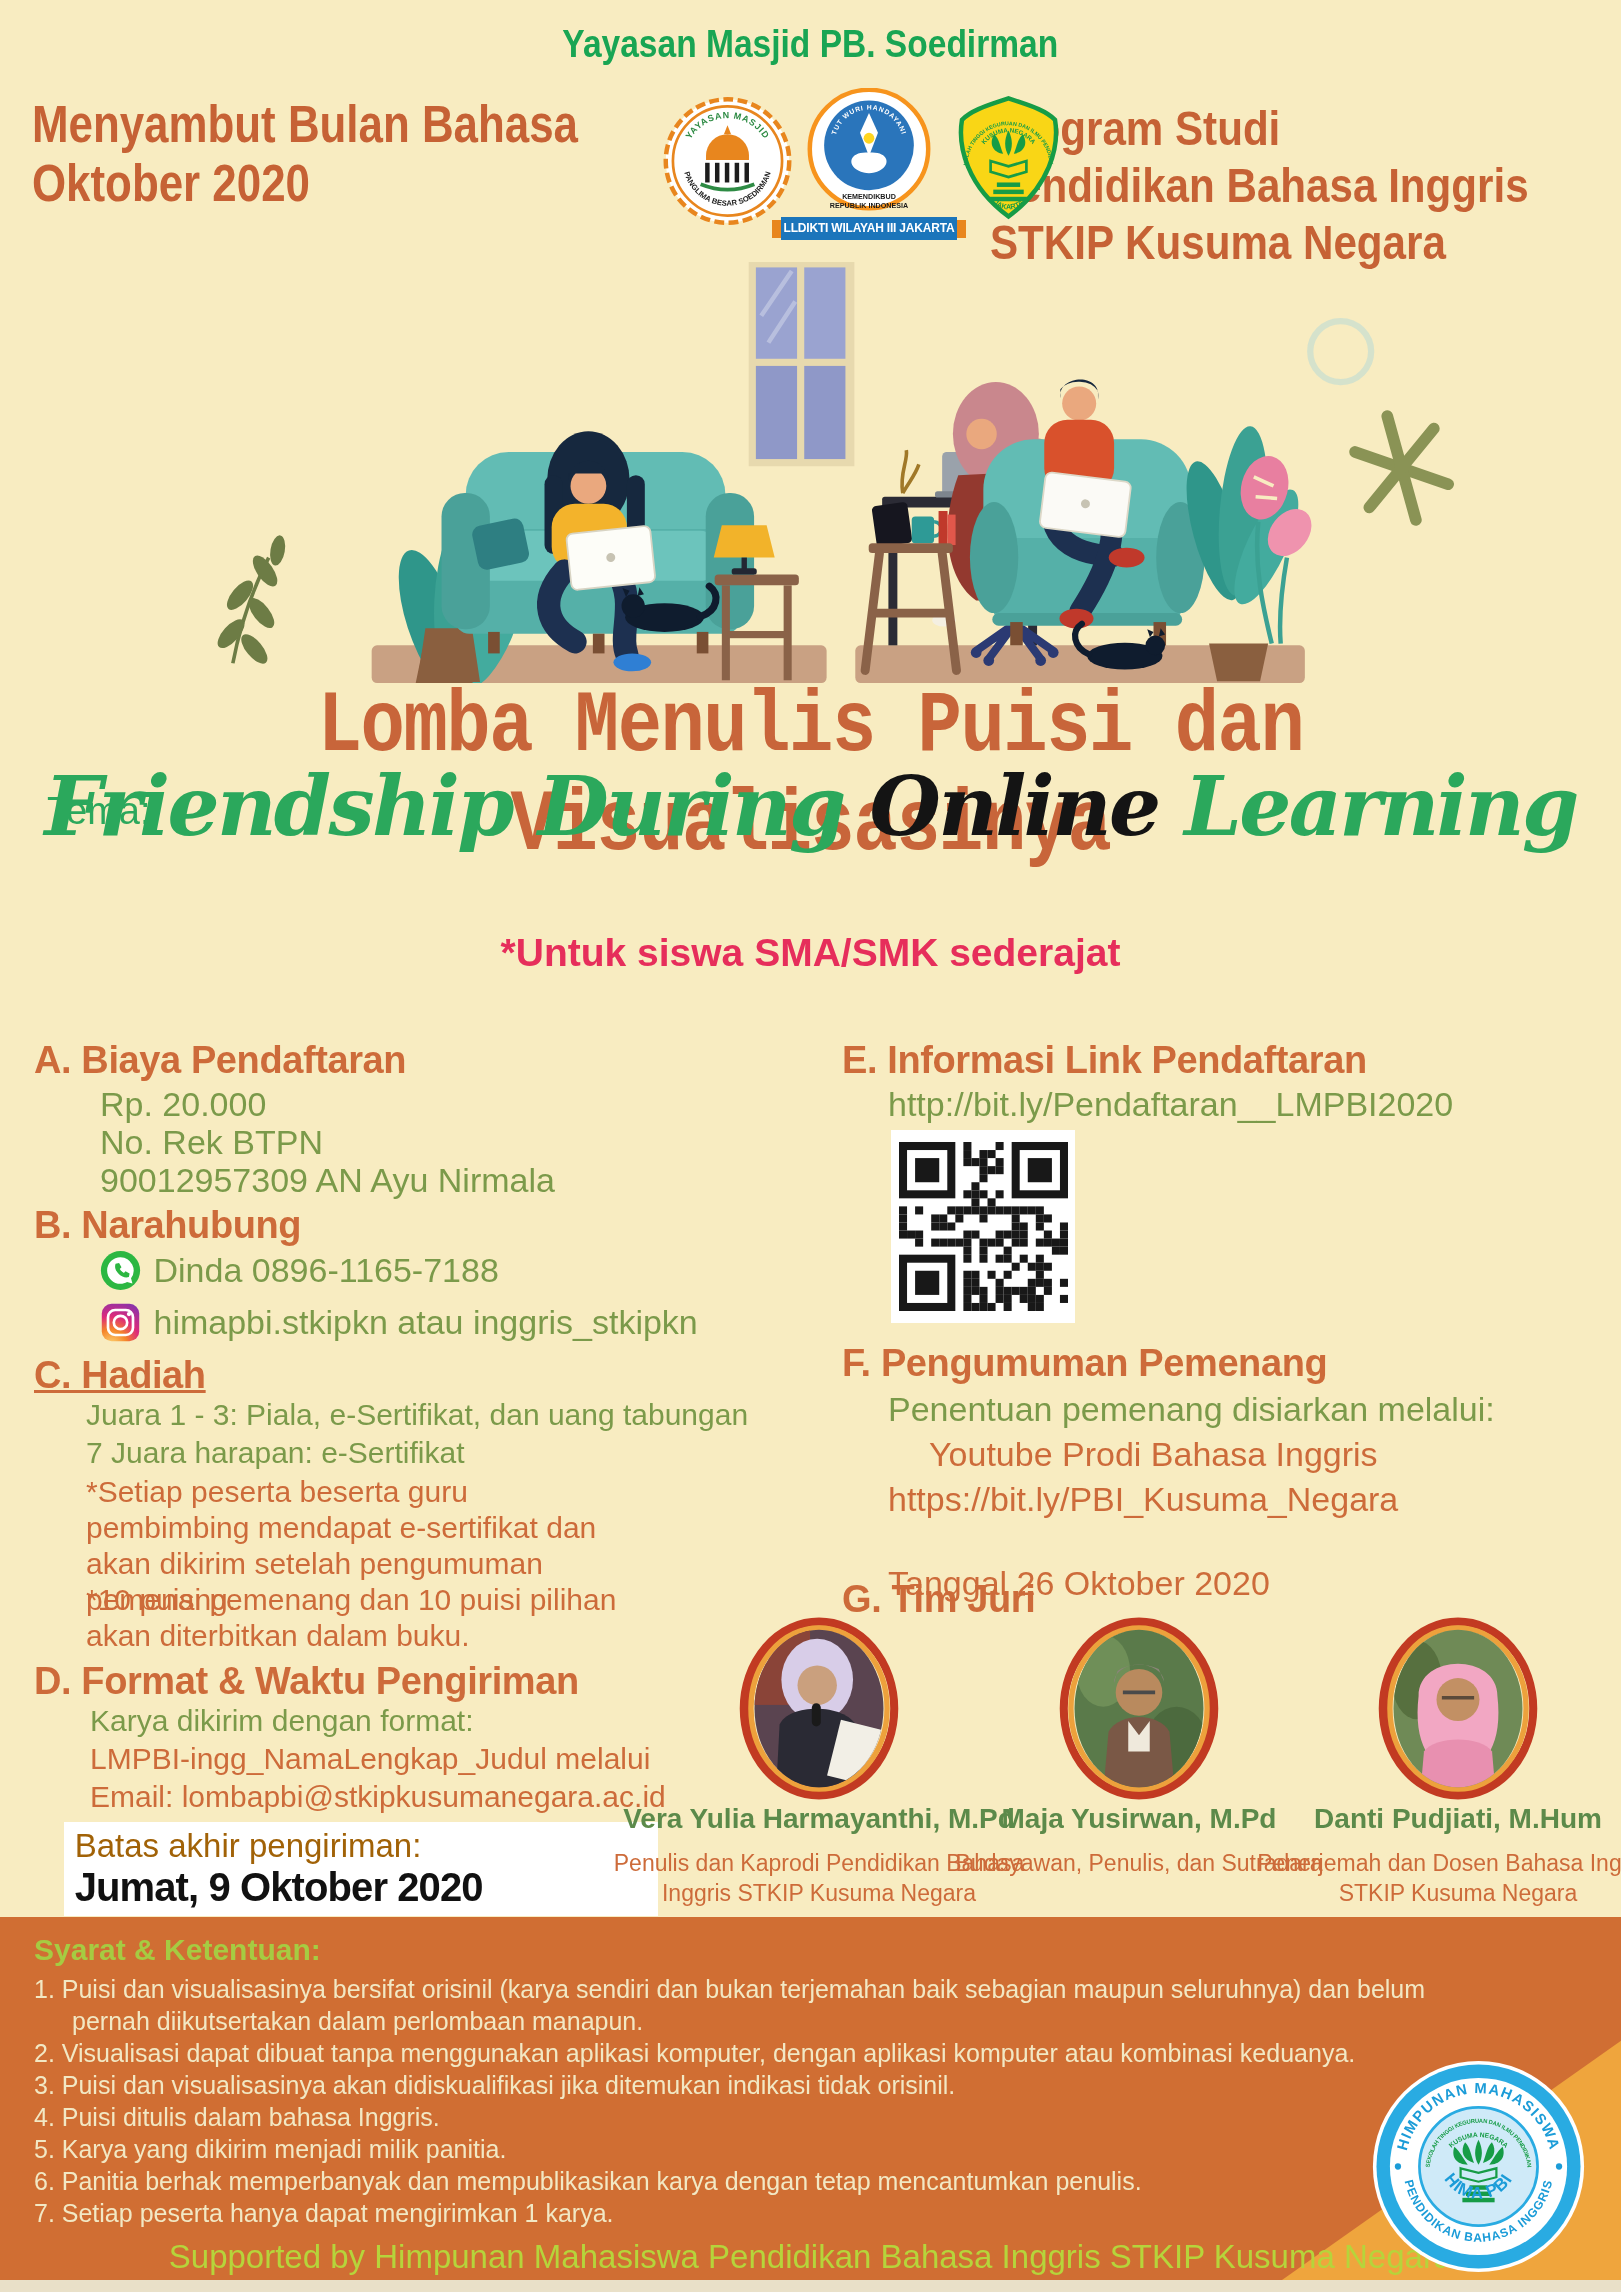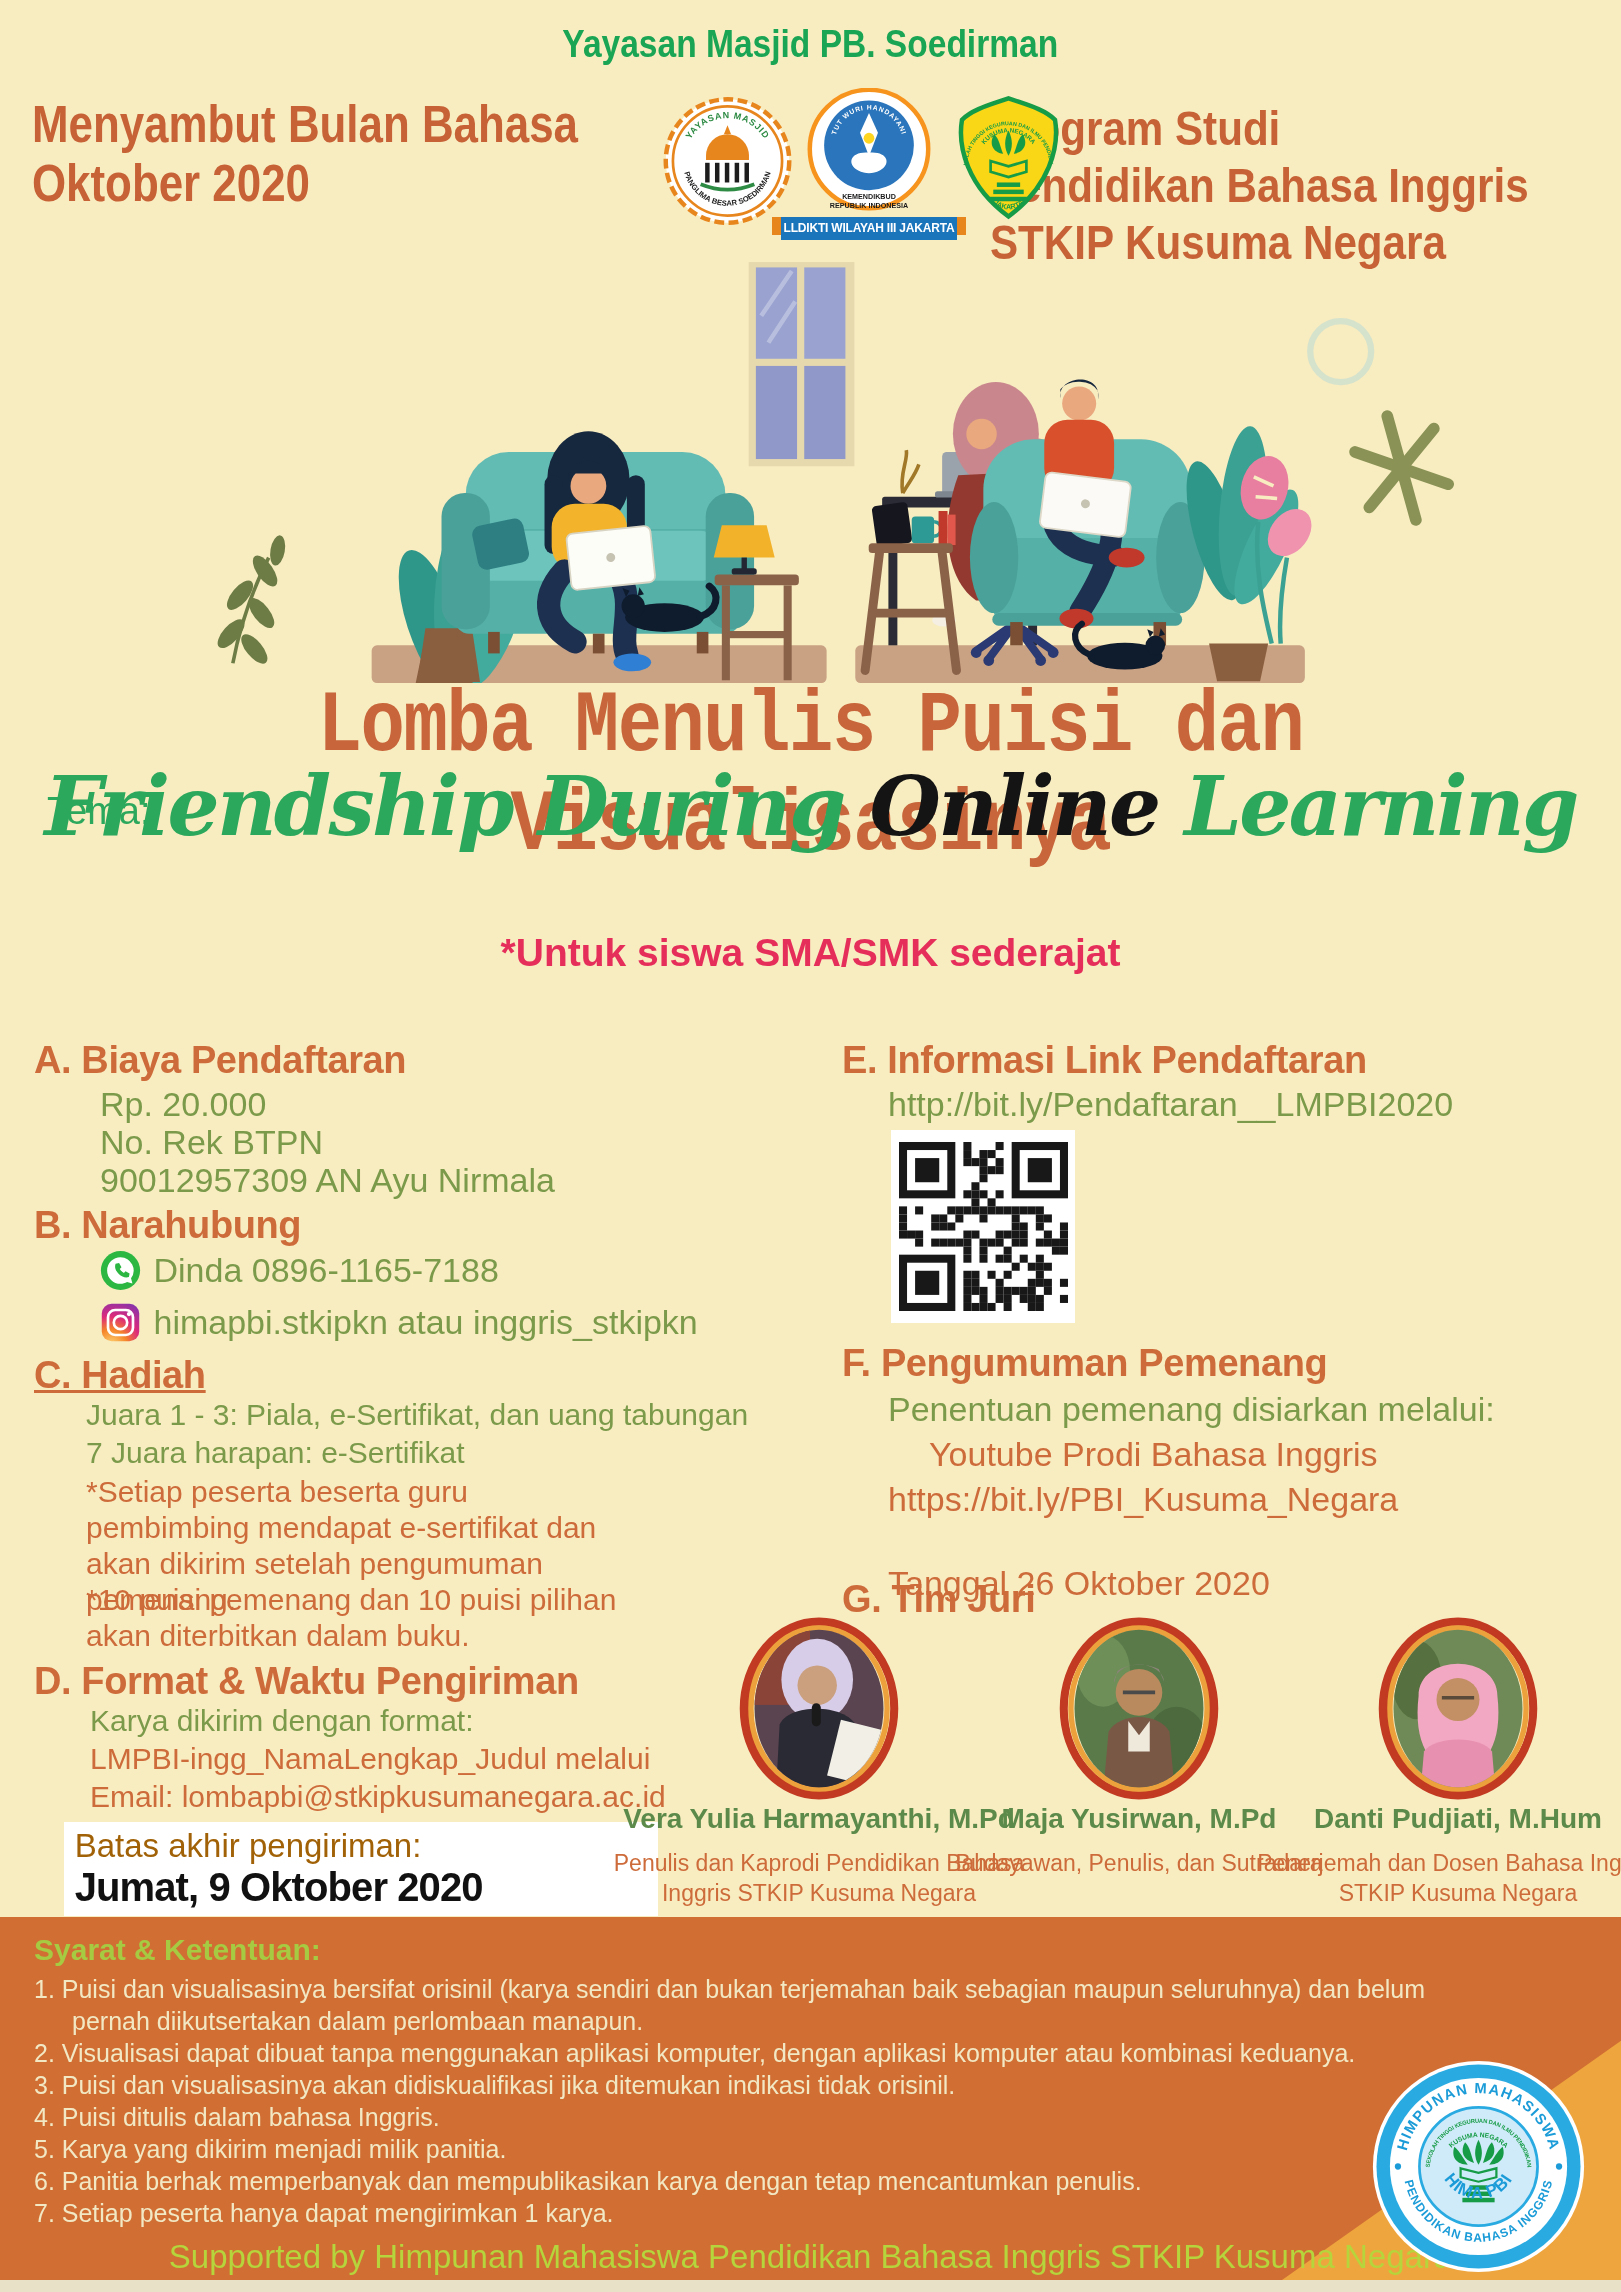--- a/index.html
+++ b/index.html
@@ -32,21 +32,21 @@
   .terms-h{color:#a6cb42;font-weight:bold;font-size:30px;}
   .terms-list{width:1397px;color:#f2e8c4;font-size:25px;line-height:32px;}
   .terms-list div{padding-left:38px;text-indent:-38px;}
   .footer-sup{width:1621px;text-align:center;color:#b6d43b;font-size:33px;}
   .strip{position:absolute;left:0;top:2280px;width:1621px;height:12.5px;background:#e9e0c8;}
   .jname{width:412px;text-align:center;color:#5c8a4a;font-size:28px;font-weight:bold;white-space:nowrap;}
   .jrole{width:412px;text-align:center;color:#cd6b3a;font-size:23px;line-height:30px;}
   .qr-box{background:#fff;width:184px;height:193px;display:flex;align-items:center;justify-content:center;}
   .banner{background:#1b75bb;color:#fff;font-weight:bold;font-size:12px;text-align:center;
     line-height:23px;width:176px;letter-spacing:-0.2px;}
-  .banner-wrap{display:flex;border-radius:11px;}
+  .banner-wrap{display:flex;align-items:center;border-radius:11px;}
   .banner-tab{width:9px;height:18px;background:#e8861e;}
 </style>
 </head>
 <body>
 
 <div class="poster">
 
   <div class="abs green-top" style="left:0;top:21.5px;width:100%;text-align:center;"><span class="cond-c">Yayasan Masjid PB. Soedirman</span></div>
 
   <div class="abs big-orange" style="left:32px;top:95px;font-size:51px;">

